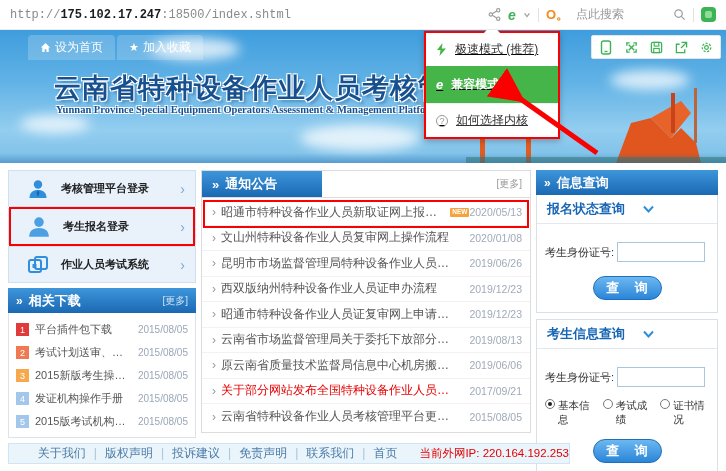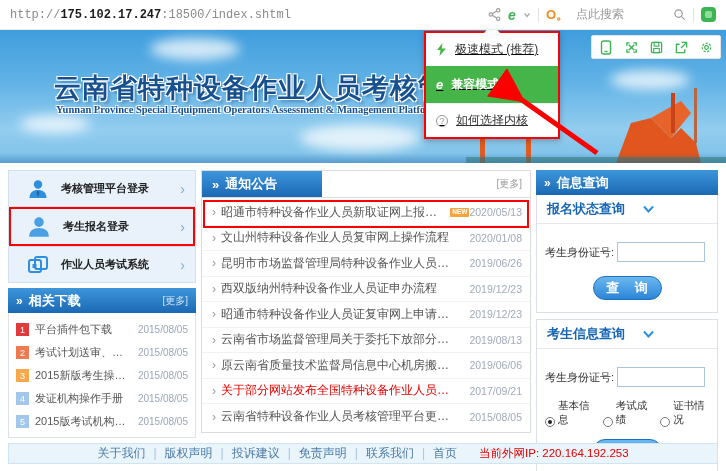--- a/index.html
+++ b/index.html
@@ -105,28 +105,28 @@
     color:#1766b5; font-weight:bold; font-size:13px; cursor:pointer; }
   .q-sec-hd svg { margin-left:18px; }
   .q-form { padding:10px 8px 12px; }
   .q-field { display:flex; align-items:center; margin:8px 0 14px; }
   .q-field label { font-size:11px; color:#333; white-space:nowrap; }
   .q-field input { width:88px; height:20px; border:1px solid #aac6de; margin-left:3px; font-size:11px; padding:0 3px; }
   .q-btn { display:block; margin:0 auto; width:69px; height:24px; border:1px solid #1e6fbd; border-radius:12px;
     background:linear-gradient(180deg,#6cb8f0,#2a85d8); color:#fff; font-weight:bold; font-size:13px;
     letter-spacing:6px; text-indent:6px; cursor:pointer; }
   .radios { display:flex; align-items:center; gap:9px; margin:0 0 12px; }
-  .radio { display:flex; align-items:flex-end; gap:3px; font-size:10.5px; color:#333; cursor:pointer; }
+  .radio { display:flex; align-items:flex-start; gap:3px; font-size:10.5px; color:#333; cursor:pointer; }
   .rdot { width:10px; height:10px; border:1px solid #777; border-radius:50%; position:relative; flex:none; background:#fff; }
   .rdot.checked::after { content:""; position:absolute; left:2px; top:2px; width:4px; height:4px;
     border-radius:50%; background:#222; }
 
   
-  .footer { position:absolute; left:8px; top:443px; width:710px; height:21px; background:#e9f4fb;
-    border:1px solid #d0e4f4; display:flex; align-items:center; justify-content:center; font-size:12px; }
+  .footer { position:absolute; left:8px; top:443px; width:562px; height:21px; background:#e9f4fb;
+    border:1px solid #d0e4f4; display:flex; align-items:center; justify-content:flex-end; font-size:12px; }
   .flink { color:#4d7ba6; cursor:pointer; }
   .flink + .flink::before { content:"|"; color:#a9c4da; margin:0 8px; }
   .ip-text { color:#e60000; margin-left:22px; font-size:11.5px; }
 </style>
 </head>
 <body>
 
 <div class="page">
 
   <div class="browser-bar">
@@ -166,20 +166,32 @@
       <rect x="14" y="54" width="5" height="26" fill="#e05c20"></rect>
       <rect x="60" y="54" width="5" height="26" fill="#e05c20"></rect>
       <rect x="30" y="30" width="8" height="20" fill="#d8491c"></rect>
       <path d="M150 80 L165 40 L185 35 L205 55 L215 45 L230 60 L235 80 Z" fill="#e0561e"></path>
       <path d="M185 35 L215 18 L225 30 L205 55 Z" fill="#e8632a"></path>
       <rect x="205" y="10" width="4" height="40" fill="#c9431a"></rect>
       <rect x="228" y="5" width="3" height="55" fill="#b9653d"></rect>
       <rect x="0" y="74" width="260" height="6" fill="#3d7f6a" opacity="0.55"></rect>
     </svg>
 
+    <div class="banner-tabs">
+      <div class="banner-tab">
+        <svg width="11" height="11" viewBox="0 0 12 12">
+            <path d="M6 1 L11 6 L9.5 6 L9.5 11 L7 11 L7 8 L5 8 L5 11 L2.5 11 L2.5 6 L1 6 Z" fill="#fff"></path>
+          </svg>
+        <span>设为首页</span>
+      </div>
+      <div class="banner-tab">
+        <span style="color:#fff;font-size:11px;">★</span>
+        <span>加入收藏</span>
+      </div>
+    </div>
 
     <div class="site-title">云南省特种设备作业人员考核管理平台</div>
     <div class="site-sub">Yunnan Province Special Equipment Operators Assessment &amp; Management Platform</div>
 
     <div class="page-tools">
       <div class="tool-btn">
           <svg width="12" height="15" viewBox="0 0 12 15">
             <rect x="1.5" y="1" width="9" height="13" rx="2" fill="none" stroke="#3cb454" stroke-width="1.4"></rect>
             <line x1="4.5" y1="11.5" x2="7.5" y2="11.5" stroke="#3cb454" stroke-width="1.4"></line>
           </svg>

